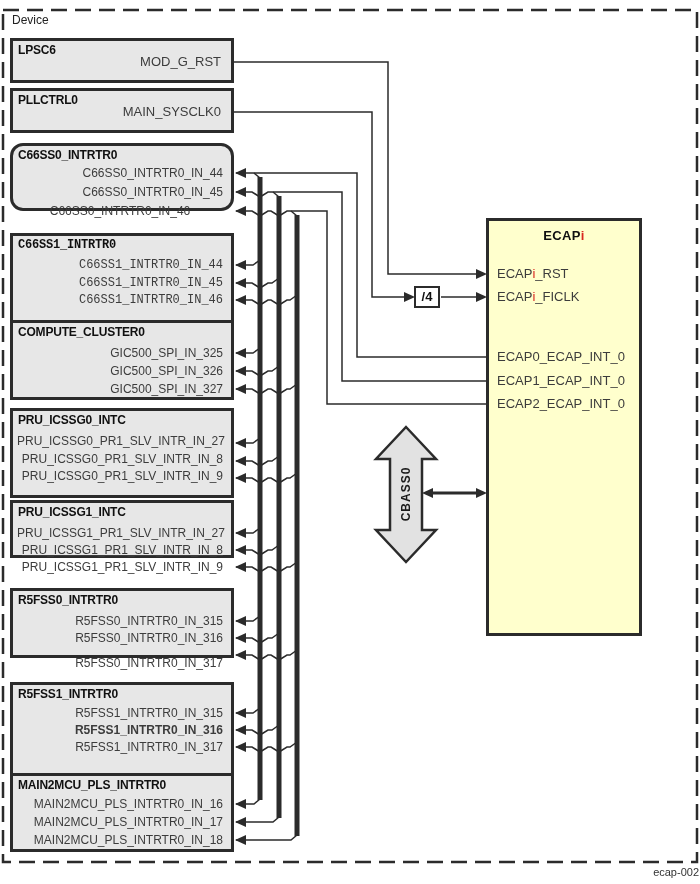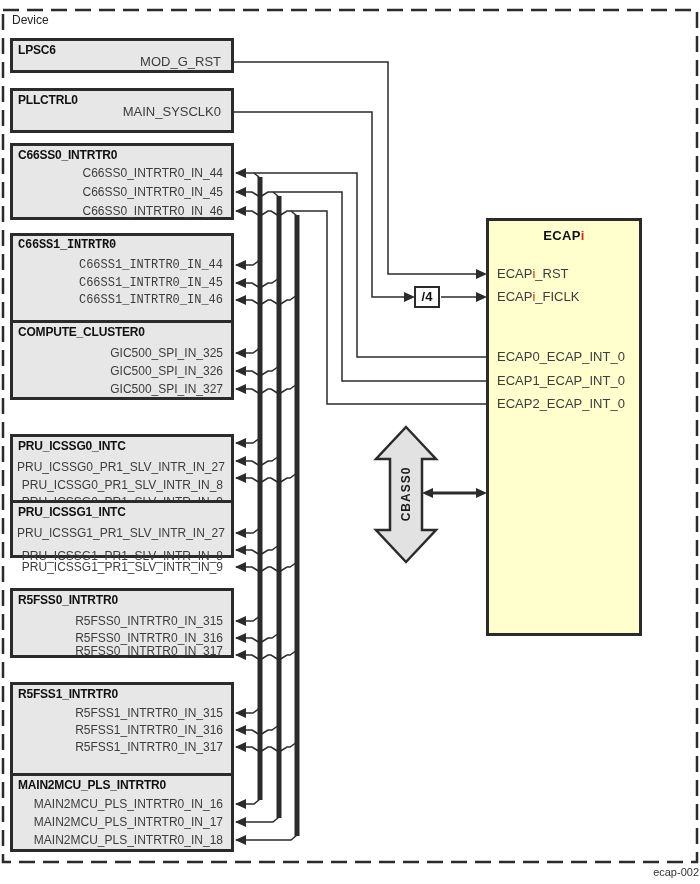--- a/index.html
+++ b/index.html
@@ -105,68 +105,68 @@
       </g>
     <g id="g-cbass">
       <polygon id="cbass-shape" points="406,427 436,459 422,459 422,530 436,530 406,562 376,530 390,530 390,459 376,459" stroke-width="2.5" fill="#e2e2e2" stroke="#2b2b2b"></polygon>
       <text id="cbass-label" x="406" y="494" text-anchor="middle" dominant-baseline="central" transform="rotate(-90 406 494)">CBASS0</text>
     </g>
   </svg>
 
   <div id="device-label">Device</div>
 
   <div id="modules">
-      <div class="module big" style="top: 38px; height: 35px;">
+      <div class="module big" style="top: 38px; height: 45px;">
         <div class="mtitle">LPSC6</div>
         <div class="mport" style="top: 12px;">MOD_G_RST</div>
       </div>
       <div class="module big" style="top: 88px; height: 45px;">
         <div class="mtitle">PLLCTRL0</div>
         <div class="mport" style="top: 12px;">MAIN_SYSCLK0</div>
       </div>
-      <div class="module" style="top: 143px; height: 77px;">
+      <div class="module" style="top: 143px; height: 68px; border-radius: 13px;">
         <div class="mtitle">C66SS0_INTRTR0</div>
         <div class="mport" style="top: 19px;">C66SS0_INTRTR0_IN_44</div>
         <div class="mport" style="top: 38px;">C66SS0_INTRTR0_IN_45</div>
-        <div class="mport" style="top: 57px;">C66SS0_INTRTR0_IN_46</div>
+        <div class="mport" style="top: 57px; text-align: center;">C66SS0_INTRTR0_IN_46</div>
       </div>
       <div class="module" style="top: 233px; height: 100px; font-family: Liberation Mono, monospace;">
         <div class="mtitle">C66SS1_INTRTR0</div>
         <div class="mport" style="top: 21px;">C66SS1_INTRTR0_IN_44</div>
         <div class="mport" style="top: 39px;">C66SS1_INTRTR0_IN_45</div>
         <div class="mport" style="top: 56px;">C66SS1_INTRTR0_IN_46</div>
       </div>
       <div class="module" style="top: 320px; height: 80px;">
         <div class="mtitle">COMPUTE_CLUSTER0</div>
         <div class="mport" style="top: 22px;">GIC500_SPI_IN_325</div>
         <div class="mport" style="top: 40px;">GIC500_SPI_IN_326</div>
         <div class="mport" style="top: 58px;">GIC500_SPI_IN_327</div>
       </div>
-      <div class="module" style="top: 434px; height: 72px;">
+      <div class="module" style="top: 408px; height: 90px;">
         <div class="mtitle">PRU_ICSSG0_INTC</div>
         <div class="mport" style="top: 22px;">PRU_ICSSG0_PR1_SLV_INTR_IN_27</div>
         <div class="mport" style="top: 40px;">PRU_ICSSG0_PR1_SLV_INTR_IN_8</div>
         <div class="mport" style="top: 57px;">PRU_ICSSG0_PR1_SLV_INTR_IN_9</div>
       </div>
       <div class="module" style="top: 500px; height: 58px;">
         <div class="mtitle">PRU_ICSSG1_INTC</div>
         <div class="mport" style="top: 22px;">PRU_ICSSG1_PR1_SLV_INTR_IN_27</div>
-        <div class="mport" style="top: 45px;">PRU_ICSSG1_PR1_SLV_INTR_IN_8</div>
+        <div class="mport" style="top: 39px; text-decoration: underline;">PRU_ICSSG1_PR1_SLV_INTR_IN_8</div>
         <div class="mport" style="top: 56px;">PRU_ICSSG1_PR1_SLV_INTR_IN_9</div>
       </div>
       <div class="module" style="top: 588px; height: 70px;">
         <div class="mtitle">R5FSS0_INTRTR0</div>
         <div class="mport" style="top: 22px;">R5FSS0_INTRTR0_IN_315</div>
         <div class="mport" style="top: 39px;">R5FSS0_INTRTR0_IN_316</div>
-        <div class="mport" style="top: 52px;">R5FSS0_INTRTR0_IN_317</div>
+        <div class="mport" style="top: 64px;">R5FSS0_INTRTR0_IN_317</div>
       </div>
       <div class="module" style="top: 682px; height: 102px;">
         <div class="mtitle">R5FSS1_INTRTR0</div>
         <div class="mport" style="top: 20px;">R5FSS1_INTRTR0_IN_315</div>
-        <div class="mport" style="top: 37px;">R5FSS1_INTRTR0_IN_316</div>
+        <div class="mport" style="top: 37px; font-weight: bold;">R5FSS1_INTRTR0_IN_316</div>
         <div class="mport" style="top: 54px;">R5FSS1_INTRTR0_IN_317</div>
       </div>
       <div class="module" style="top: 773px; height: 79px;">
         <div class="mtitle">MAIN2MCU_PLS_INTRTR0</div>
         <div class="mport" style="top: 20px;">MAIN2MCU_PLS_INTRTR0_IN_16</div>
         <div class="mport" style="top: 38px;">MAIN2MCU_PLS_INTRTR0_IN_17</div>
         <div class="mport" style="top: 56px;">MAIN2MCU_PLS_INTRTR0_IN_18</div>
       </div>
     </div>
 

